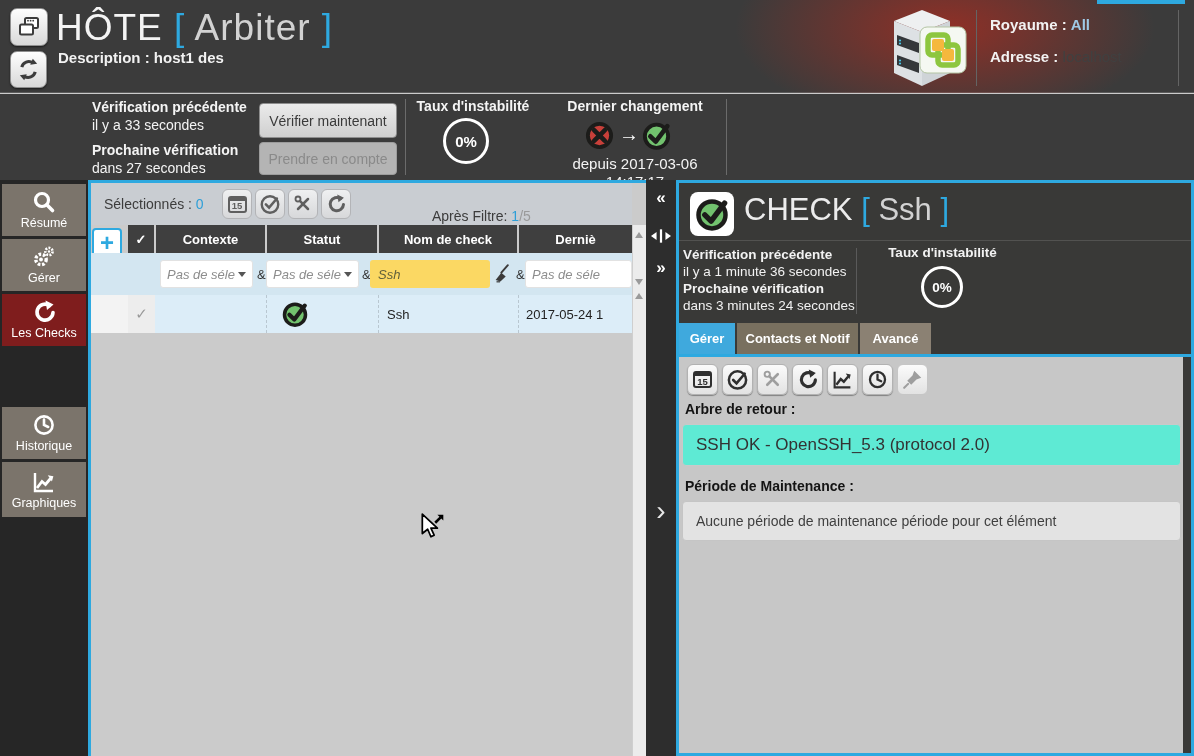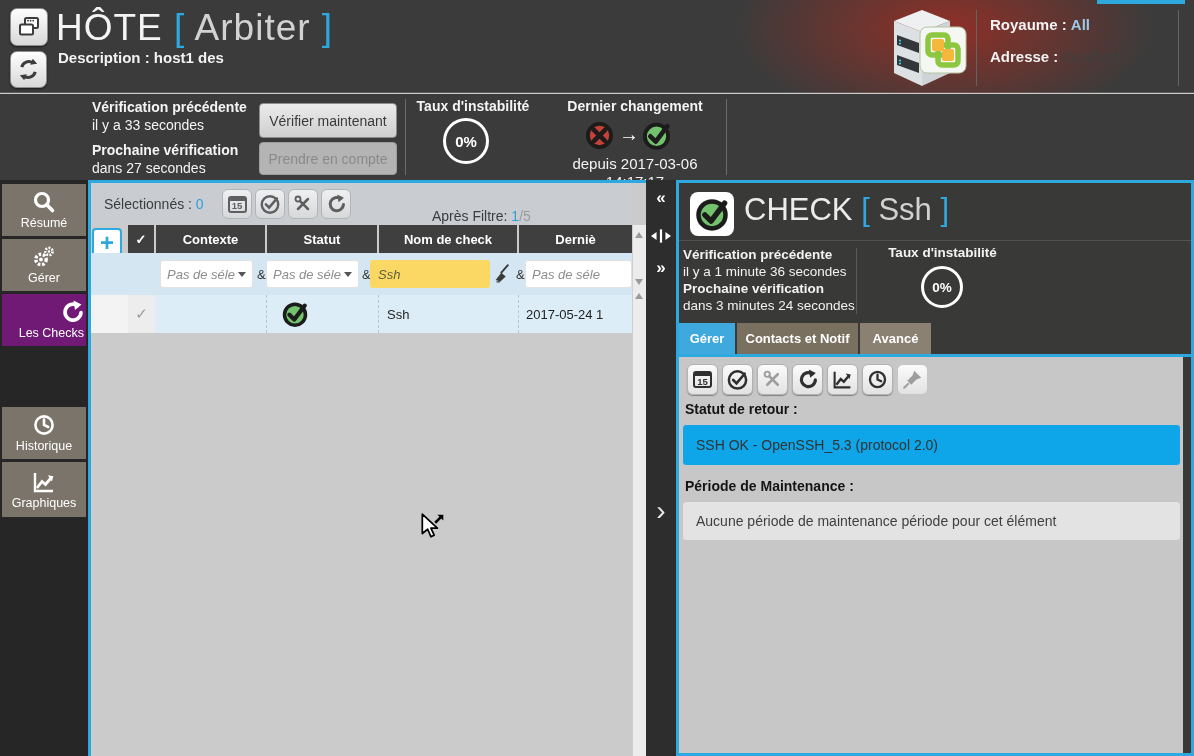--- a/index.html
+++ b/index.html
@@ -36,21 +36,21 @@
   .btn.primary { background:linear-gradient(#ebebeb,#cfcfcf); border:1px solid #8d8d8d; color:#3a3a3a; }
   .btn.disabled { background:#b4b4b4; border:1px solid #9c9c9c; color:#8a8a8a; cursor:default; }
   .ring { border:3px solid #fff; border-radius:50%; color:#fff; font-weight:bold; font-size:15px;
     display:flex; align-items:center; justify-content:center; }
   .arrow-glyph { color:#fff; font-size:20px; font-weight:bold; }
 
   
   .sidebar { left:0; top:180px; width:88px; height:576px; background:#262626; }
   .side-item { left:2px; width:84px; background:#7b746b; color:#fff; text-align:center; cursor:pointer;
     display:flex; flex-direction:column; align-items:center; justify-content:center; padding:4px 2px; }
-  .side-item.active { background:#701a75;align-items:flex-end; }
+  .side-item.active { background:#7f1d1d; }
   .side-item svg { width:24px; height:24px; margin-bottom:3px; }
   .side-item .s-lbl { font-size:12.5px; line-height:13px; }
 
   
   .table-panel { left:88px; top:180px; width:558px; height:576px; background:#cbcbcb;
     border-left:3px solid #2ea9e0; border-top:3px solid #2ea9e0; }
   .tbl-toolbar { left:91px; top:183px; width:541px; height:42px; background:#c9cdd2; }
   .sel-text { font-size:14px; color:#3c3c3c; }
   .sel-count { color:#2e9fd8; }
   .mini-btn { background:linear-gradient(#eff0f1,#d7d8da); border:1px solid #b3b4b7; border-radius:6px;
@@ -97,21 +97,21 @@
     font-size:13px; font-weight:bold; cursor:pointer; }
   .tab.active { background:#3fa9dd; }
   .tab.t2 { background:#79705f; }
   .tab.t3 { background:#8b8173; }
   .content-area { left:679px; top:357px; width:504px; height:396px; background:#c7c7c7; }
   .tool-btn { background:linear-gradient(#fbfbfb,#e2e2e2); border:1px solid #b2b2b2; border-radius:6px;
     display:flex; align-items:center; justify-content:center; cursor:pointer; color:#2f2f2f;
     box-shadow:0 1px 1px rgba(0,0,0,.35); }
   .tool-btn.dim { color:#9e9e9e; }
   .fld-label { font-size:14px; font-weight:bold; color:#141414; }
-  .text-input { background:#0ea5e9; border:1px solid #c9c9c9; border-radius:4px; font-size:14px; color:#333;
+  .text-input { background:#5eead4; border:1px solid #c9c9c9; border-radius:4px; font-size:17px; color:#333;
     padding:0 13px; font-family:"Liberation Sans",sans-serif; outline:none; }
   .ro-box { background:#e3e3e3; border:1px solid #c5c5c5; border-radius:4px; font-size:14px; color:#3f3f3f;
     display:flex; align-items:center; padding:0 13px; }
 
   .cal-box { width:19px; height:17px; border:2px solid currentColor; border-top-width:5px; border-radius:3px;
     font-size:9.5px; font-weight:bold; display:flex; align-items:center; justify-content:center; }
 </style>
 </head>
 <body>
 
@@ -452,21 +452,21 @@
     <svg width="21" height="21">
         <use href="#sym-clock"></use>
       </svg>
   </div>
   <div class="abs tool-btn dim" style="left:897px;top:364px;width:31px;height:31px;box-shadow:none;border-color:#c6c6c6">
     <svg width="21" height="21">
         <use href="#sym-pin"></use>
       </svg>
   </div>
 
-  <div class="abs fld-label" style="left:685px;top:401px">Statut de retour :</div>
+  <div class="abs fld-label" style="left:685px;top:401px">Arbre de retour :</div>
   <input class="abs text-input" style="left: 682px; top: 424px; width: 499px; height: 42px;" value="SSH OK - OpenSSH_5.3 (protocol 2.0)">
   <div class="abs fld-label" style="left:685px;top:478px">Période de Maintenance :</div>
   <div class="abs ro-box" style="left:682px;top:501px;width:499px;height:40px">Aucune période de maintenance période pour cet élément</div>
 
   <svg class="abs" style="left:418px;top:512px" width="28" height="28">
       <use href="#sym-cursor"></use>
     </svg>
 
 </div>
 

